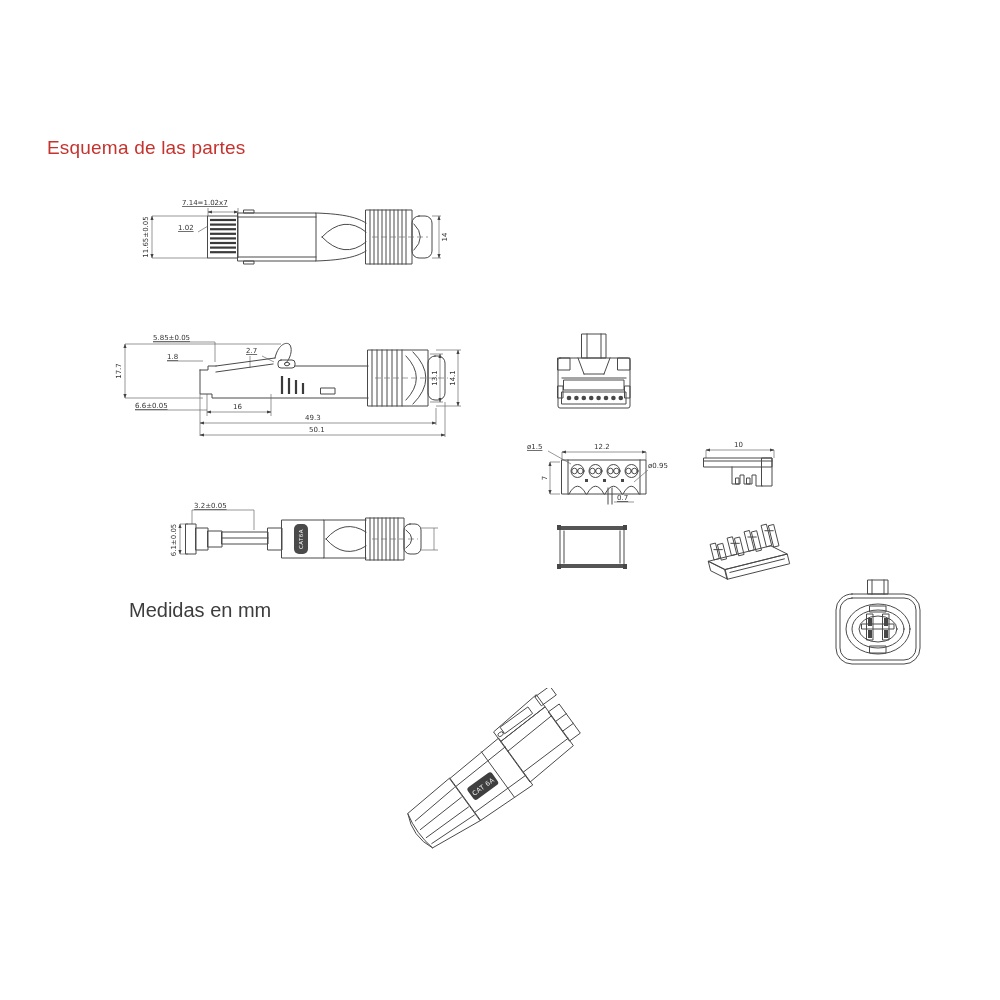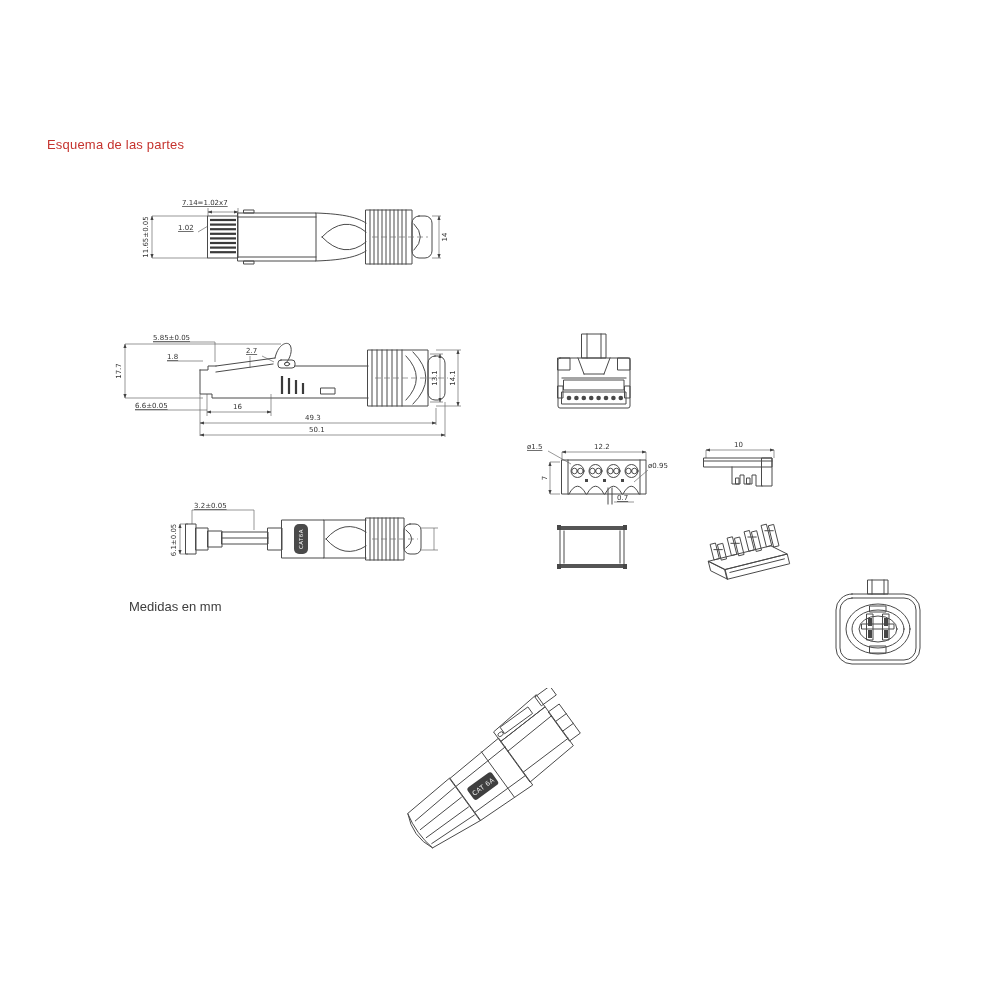--- a/index.html
+++ b/index.html
@@ -3,24 +3,24 @@
 <meta charset="utf-8">
 <style>
   :root { --accent:#c5332e; --line:#4a4a4a; --dim:#333; }
   html,body { margin:0; padding:0; }
   body {
     width:1000px; height:1000px; position:relative; background:#ffffff;
     font-family:"Liberation Sans", sans-serif; overflow:hidden;
   }
   .abs { position:absolute; }
   #heading {
-    left:47px; top:137px; font-size:13px; letter-spacing:.2px;
+    left:47px; top:137px; font-size:19px; letter-spacing:.2px;
     color:var(--accent); font-weight:400;
   }
-  #units-note { left:129px; top:599px; font-size:13px; color:#3d3d3d;text-align:center; }
+  #units-note { left:129px; top:599px; font-size:20px; color:#3d3d3d;text-align:center; }
   svg { display:block; }
   svg * { vector-effect:non-scaling-stroke; }
   .ln  { stroke:var(--line); stroke-width:1; fill:none; stroke-linecap:square; }
   .thin{ stroke:#6b6b6b; stroke-width:.7; fill:none; }
   .thk { stroke:#3a3a3a; stroke-width:2.2; fill:none; }
   .fill{ fill:#474747; stroke:none; }
   .dim { font:7px "DejaVu Sans", sans-serif; fill:var(--dim); }
   .dimu{ text-decoration:underline; }
   .cl  { stroke:#777; stroke-width:.7; fill:none; stroke-dasharray:6 3; }
   .lbl { font:5.5px "DejaVu Sans", sans-serif; fill:#f2f2f2; letter-spacing:.4px; }

